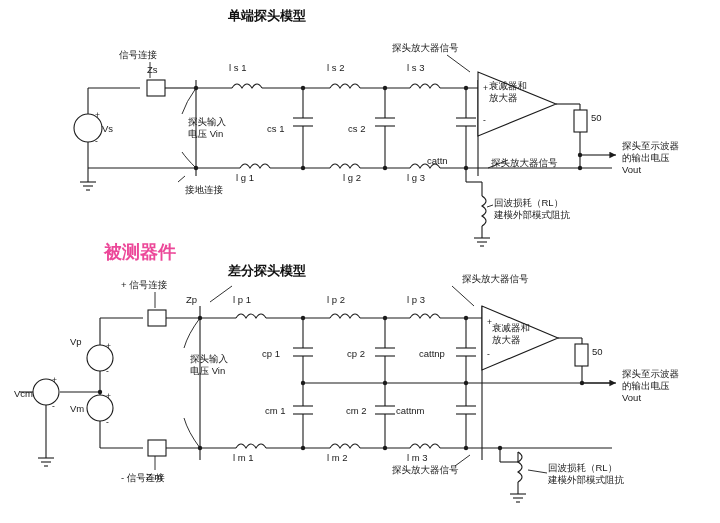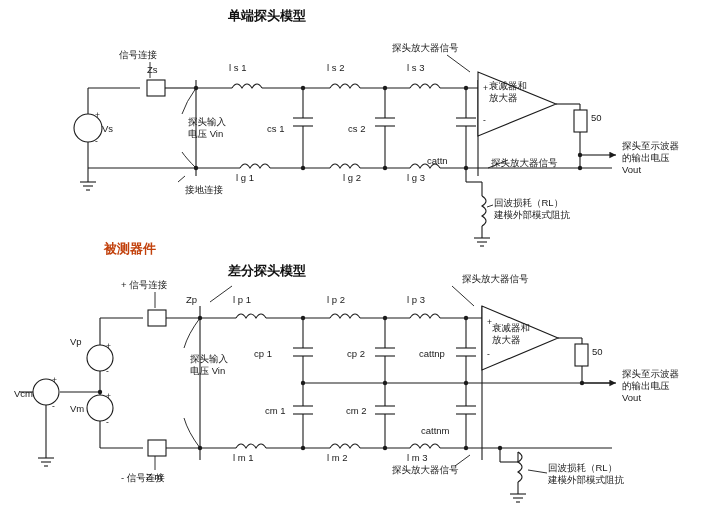--- a/index.html
+++ b/index.html
@@ -1,21 +1,21 @@
 <!DOCTYPE html>
 <html><head>
 <meta charset="utf-8">
 <style>
   html,body{margin:0;padding:0;background:#ffffff;}
   body{width:720px;height:523px;position:relative;overflow:hidden;
        font-family:"Liberation Sans","DejaVu Sans",sans-serif;color:#222;}
   #canvas{position:absolute;left:0;top:0;width:720px;height:523px;}
   .lbl{position:absolute;white-space:nowrap;font-size:9.5px;line-height:11px;color:#1a1a1a;}
   .title{position:absolute;white-space:nowrap;font-size:13px;font-weight:bold;color:#111;}
-  .title2{position:absolute;white-space:nowrap;font-size:13px;font-weight:bold;color:#c2410c;}
+  .title2{position:absolute;white-space:nowrap;font-size:18px;font-weight:bold;color:#ec4899;}
   .sm{font-size:8.5px;}
   svg{display:block;}
 </style>
 </head>
 <body>
 
 <svg id="canvas" viewBox="0 0 720 523">
   <defs>
     <marker id="arrow" markerWidth="7" markerHeight="7" refX="6" refY="3" orient="auto">
       <path d="M0,0 L6,3 L0,6 z" fill="#1b1b1b"></path>
@@ -279,26 +279,26 @@
 <div class="lbl sm" style="left:106px;top:366px;">-</div>
 <div class="lbl sm" style="left:106px;top:391px;">+</div>
 <div class="lbl sm" style="left:106px;top:417px;">-</div>
 <div class="lbl sm" style="left:52px;top:375px;">+</div>
 <div class="lbl sm" style="left:52px;top:401px;">-</div>
 <div class="lbl" style="left:190px;top:353px;">探头输入</div>
 <div class="lbl" style="left:190px;top:365px;">电压 Vin</div>
 <div class="lbl" style="left:233px;top:294px;">l p 1</div>
 <div class="lbl" style="left:327px;top:294px;">l p 2</div>
 <div class="lbl" style="left:407px;top:294px;">l p 3</div>
-<div class="lbl" style="left:254px;top:348px;">cp 1</div>
+<div class="lbl" style="left:262px;top:348px;">cp 1</div>
 <div class="lbl" style="left:347px;top:348px;">cp 2</div>
 <div class="lbl" style="left:419px;top:348px;">cattnp</div>
 <div class="lbl" style="left:265px;top:405px;">cm 1</div>
 <div class="lbl" style="left:346px;top:405px;">cm 2</div>
-<div class="lbl" style="left:421px;top:405px;margin-top:20px;">cattnm</div>
+<div class="lbl" style="left:396px;top:405px;">cattnm</div>
 <div class="lbl" style="left:233px;top:452px;">l m 1</div>
 <div class="lbl" style="left:327px;top:452px;">l m 2</div>
 <div class="lbl" style="left:407px;top:452px;">l m 3</div>
 <div class="lbl" style="left:462px;top:273px;">探头放大器信号</div>
 <div class="lbl" style="left:392px;top:464px;">探头放大器信号</div>
 <div class="lbl" style="left:492px;top:322px;">衰减器和</div>
 <div class="lbl" style="left:492px;top:334px;">放大器</div>
 <div class="lbl sm" style="left:487px;top:317px;">+</div>
 <div class="lbl sm" style="left:487px;top:349px;">-</div>
 <div class="lbl" style="left:592px;top:346px;">50</div>

